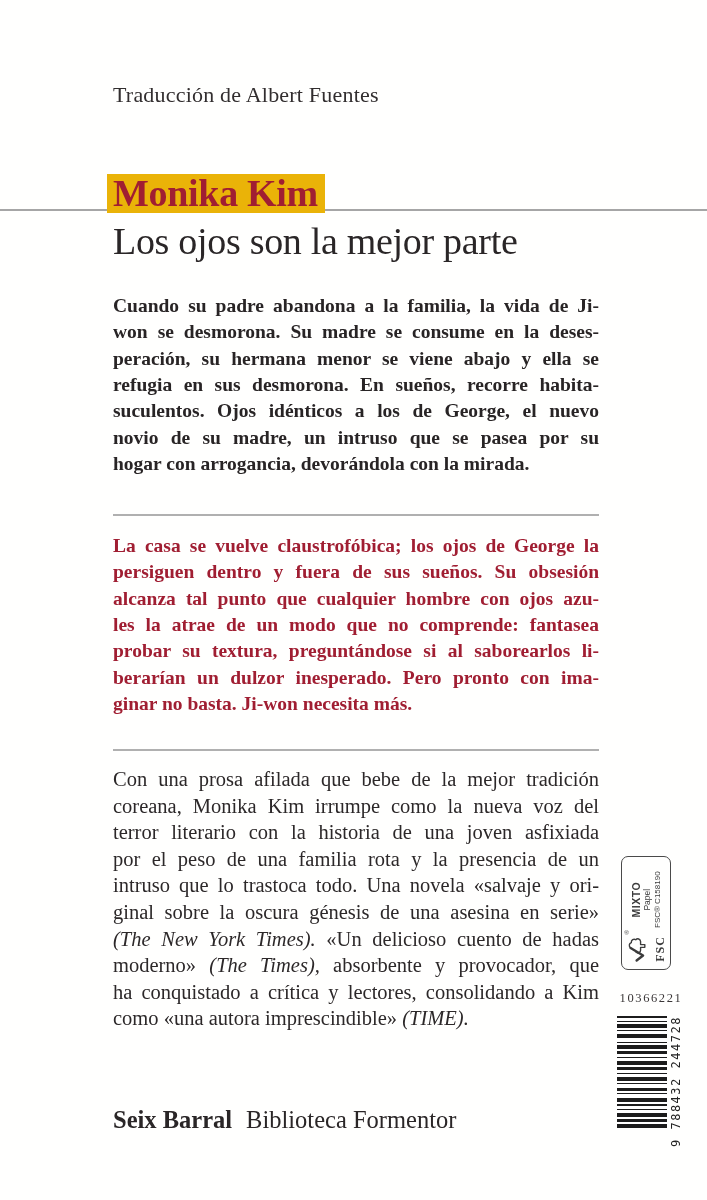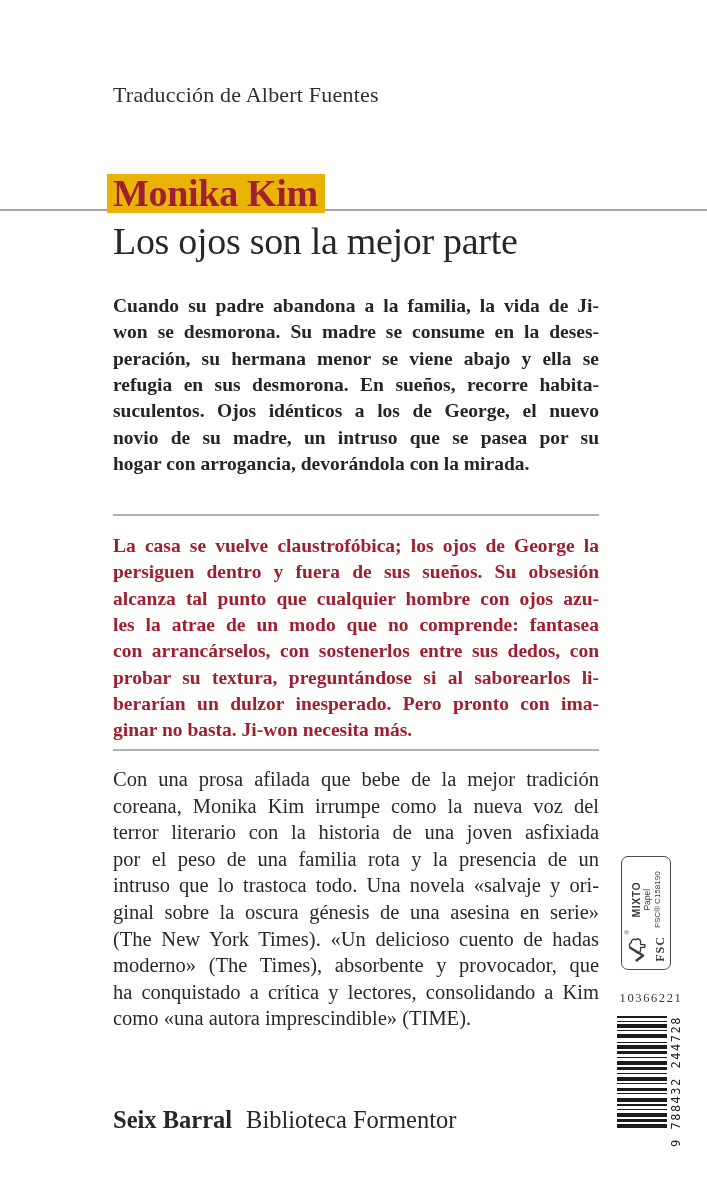--- a/index.html
+++ b/index.html
@@ -23,21 +23,21 @@
     letter-spacing:-.3px;
   }
   .title{
     position:absolute;left:113px;top:219px;margin:0;z-index:2;
     font-size:38px;line-height:44px;font-weight:normal;color:#2a2627;
     letter-spacing:-.3px;
   }
   .para{position:absolute;left:113px;width:486px;}
   .para .tline{text-align:justify;text-align-last:justify;}
   .para .tline:last-child{text-align-last:auto;}
-  .it{}
+  .it{font-style:italic;}
   .para-synopsis{top:293px;font-weight:bold;font-size:19.5px;line-height:26.35px;color:#282425;}
   .para-highlight{top:533px;font-weight:bold;font-size:19.5px;line-height:26.35px;color:var(--accent-red,#a01e32);}
   .para-review{top:766px;font-weight:normal;font-size:20.5px;line-height:26.6px;color:#2c2829;}
   .rule-thin{
     position:absolute;left:113px;width:486px;height:1.5px;
     background:var(--thin-rule-gray,#b0b0b0);
   }
   .rule-top{top:514px;}
   .rule-bottom{top:749px;}
   .imprint{position:absolute;left:113px;top:1105px;font-size:24.5px;line-height:30px;color:#2a2627;}
@@ -108,21 +108,20 @@
       <div class="tline"><span>hogar con arrogancia, devorándola con la mirada.</span></div>
     </div>
 
   <div class="rule-thin rule-top"></div>
 
   <div class="para para-highlight">
       <div class="tline"><span>La casa se vuelve claustrofóbica; los ojos de George la</span></div>
       <div class="tline"><span>persiguen dentro y fuera de sus sueños. Su obsesión</span></div>
       <div class="tline"><span>alcanza tal punto que cualquier hombre con ojos azu-</span></div>
       <div class="tline"><span>les la atrae de un modo que no comprende: fantasea</span></div>
-      <div class="tline"><span>con arrancárselos, con sostenerlos entre sus dedos, con</span></div>
       <div class="tline"><span>probar su textura, preguntándose si al saborearlos li-</span></div>
       <div class="tline"><span>berarían un dulzor inesperado. Pero pronto con ima-</span></div>
       <div class="tline"><span>ginar no basta. Ji-won necesita más.</span></div>
     </div>
 
   <div class="rule-thin rule-bottom"></div>
 
   <div class="para para-review">
       <div class="tline"><span>Con una prosa afilada que bebe de la mejor tradición</span></div>
       <div class="tline"><span>coreana, Monika Kim irrumpe como la nueva voz del</span></div>

